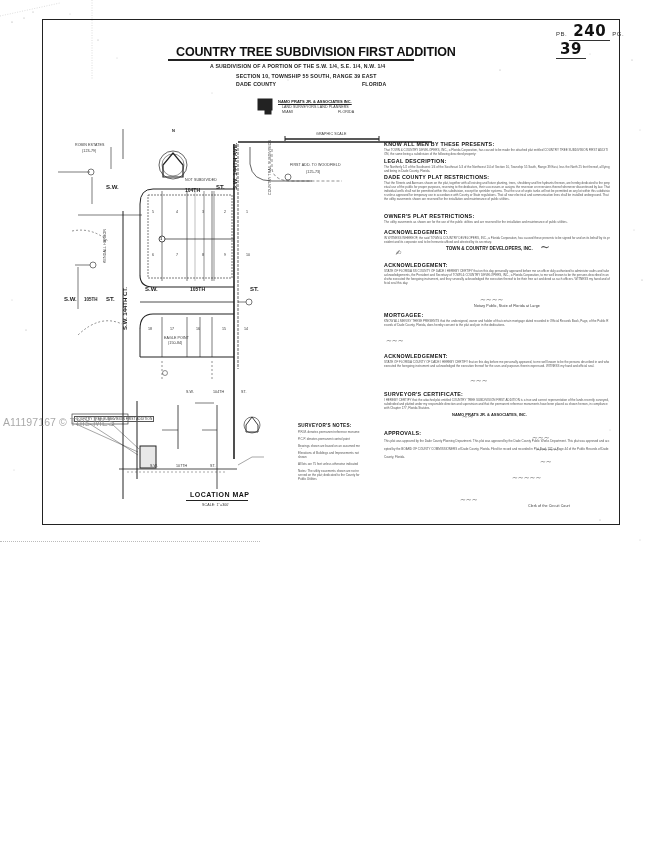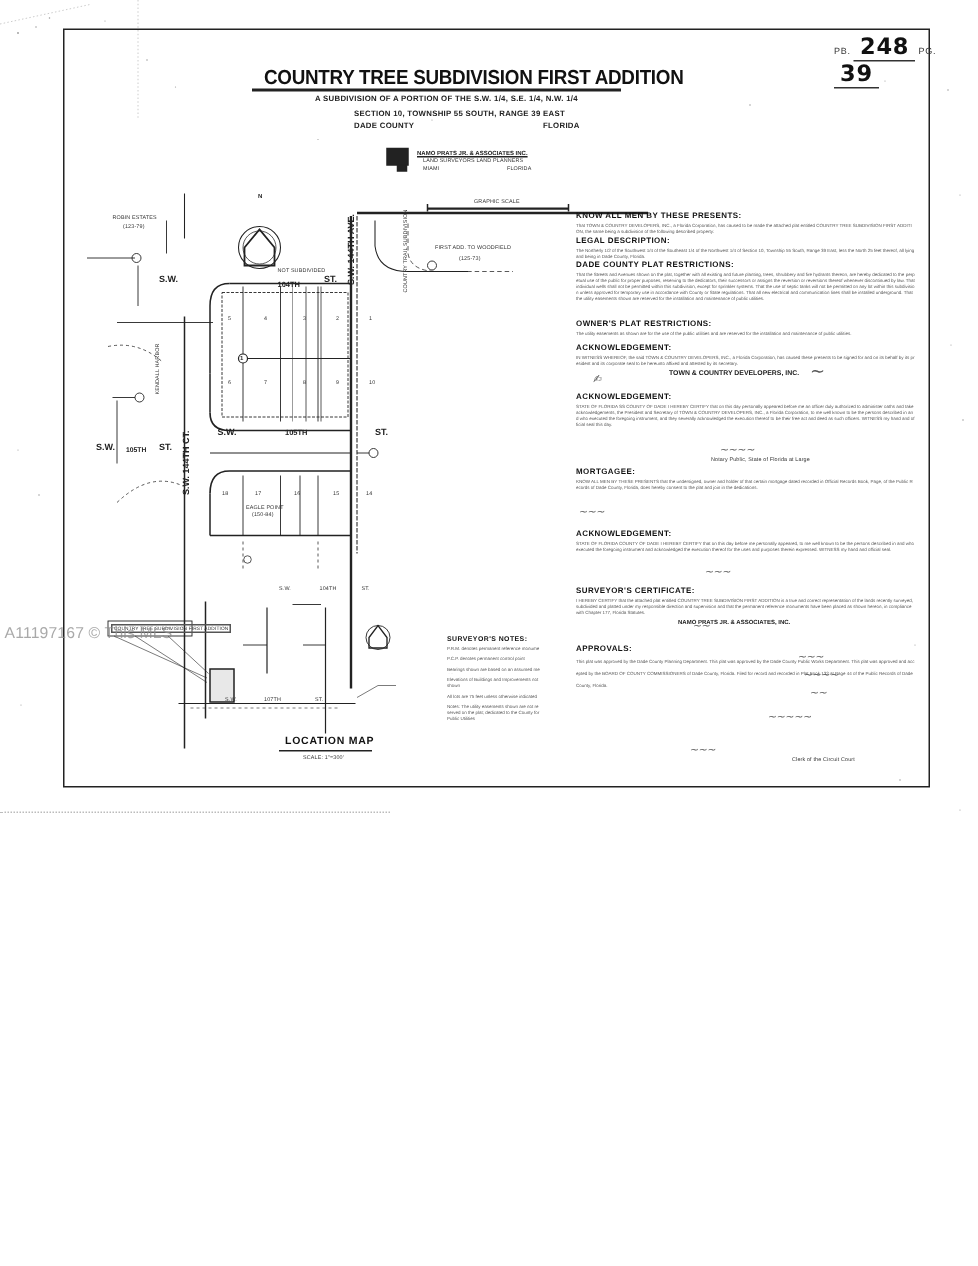--- a/index.html
+++ b/index.html
@@ -51,21 +51,21 @@
   <g stroke="#bbb" stroke-width=".5" stroke-dasharray="1 1.5">
     <line x1="92" y1="0" x2="92" y2="80"></line>
     <line x1="0" y1="16" x2="60" y2="3"></line>
   </g>
 </svg>
 
 <div class="frame"></div>
 
 <div class="pb">
   <span>PB.</span>
-  <span class="num">248</span>
+  <span class="num">240</span>
   <span>PG.</span>
   <span class="num">39</span>
 </div>
 
 <div class="title">COUNTRY TREE SUBDIVISION FIRST ADDITION</div>
 <div class="title-rule"></div>
 <div class="subtitle" style="left:210px; top:63px;">A SUBDIVISION OF A PORTION OF THE S.W. 1/4, S.E. 1/4, N.W. 1/4</div>
 <div class="subtitle" style="left:236px; top:73px;">SECTION 10, TOWNSHIP 55 SOUTH, RANGE 39 EAST</div>
 <div class="subtitle" style="left:236px; top:81px;">DADE COUNTY</div>
 <div class="subtitle" style="left:362px; top:81px;">FLORIDA</div>

